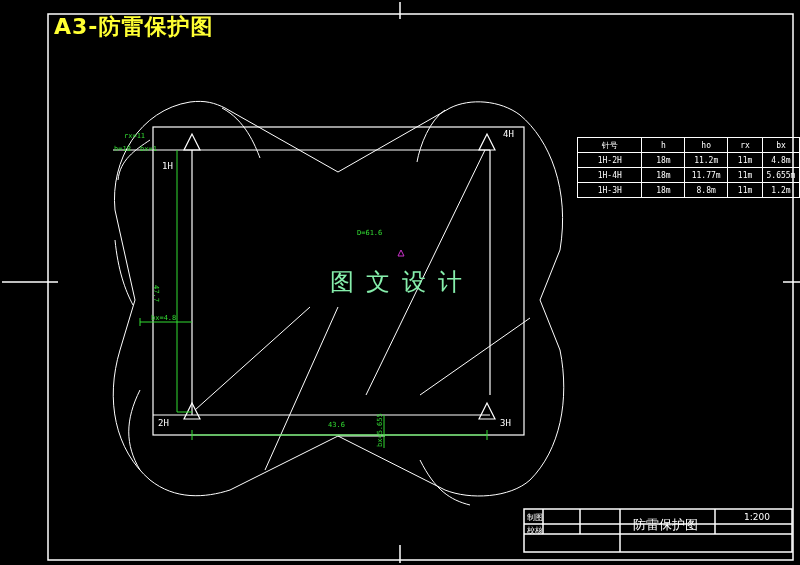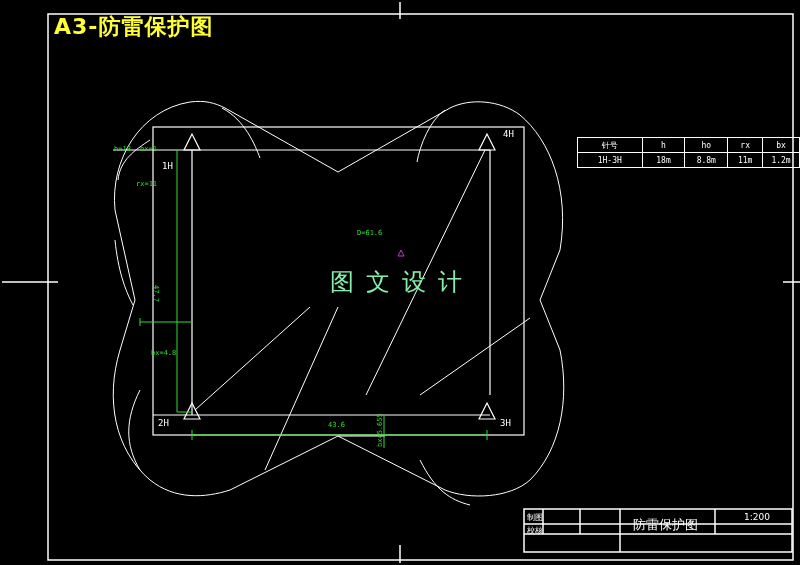--- a/index.html
+++ b/index.html
@@ -86,37 +86,51 @@
 </svg>
 
 <div class="title">A3-防雷保护图</div>
 <div class="watermark">图文设计</div>
 
 <div class="lbl" style="left:162px;top:129px;margin-top:32px;">1H</div>
 <div class="lbl" style="left:503px;top:129px;text-align:center;">4H</div>
 <div class="lbl" style="left:158px;top:418px;">2H</div>
 <div class="lbl" style="left:500px;top:418px;">3H</div>
 
-<div class="glbl" style="left:136px;top:132px;margin-top:48px;">rx=11</div>
+<div class="glbl" style="left:124px;top:132px;">rx=11</div>
 <div class="glbl" style="left:114px;top:145px;">h=18</div>
 <div class="glbl" style="left:140px;top:145px;">bx=1</div>
 <div class="glbl" style="left:160px;top:285px;transform:rotate(90deg);transform-origin:left top;">47.7</div>
-<div class="glbl" style="left:151px;top:314px;margin-top:35px;">bx=4.8</div>
+<div class="glbl" style="left:151px;top:314px;">bx=4.8</div>
 <div class="glbl" style="left:357px;top:229px;">D=61.6</div>
 <div class="glbl" style="left:328px;top:421px;">43.6</div>
 <div class="glbl" style="left:384px;top:419px;transform:rotate(-90deg) translate(-28px,-8px);transform-origin:left top;">bx=5.655</div>
 
 <table class="rt">
   <tbody>
       <tr>
     <td style="width:58px">针号</td>
     <td style="width:36px">h</td>
     <td style="width:36px">ho</td>
     <td style="width:28px">rx</td>
     <td style="width:30px">bx</td>
+  </tr>
+  <tr>
+    <td>1H-2H</td>
+    <td>18m</td>
+    <td>11.2m</td>
+    <td>11m</td>
+    <td>4.8m</td>
+  </tr>
+  <tr>
+    <td>1H-4H</td>
+    <td>18m</td>
+    <td>11.77m</td>
+    <td>11m</td>
+    <td>5.655m</td>
   </tr>
   <tr>
     <td>1H-3H</td>
     <td>18m</td>
     <td>8.8m</td>
     <td>11m</td>
     <td>1.2m</td>
   </tr>
 </tbody>
   </table>

